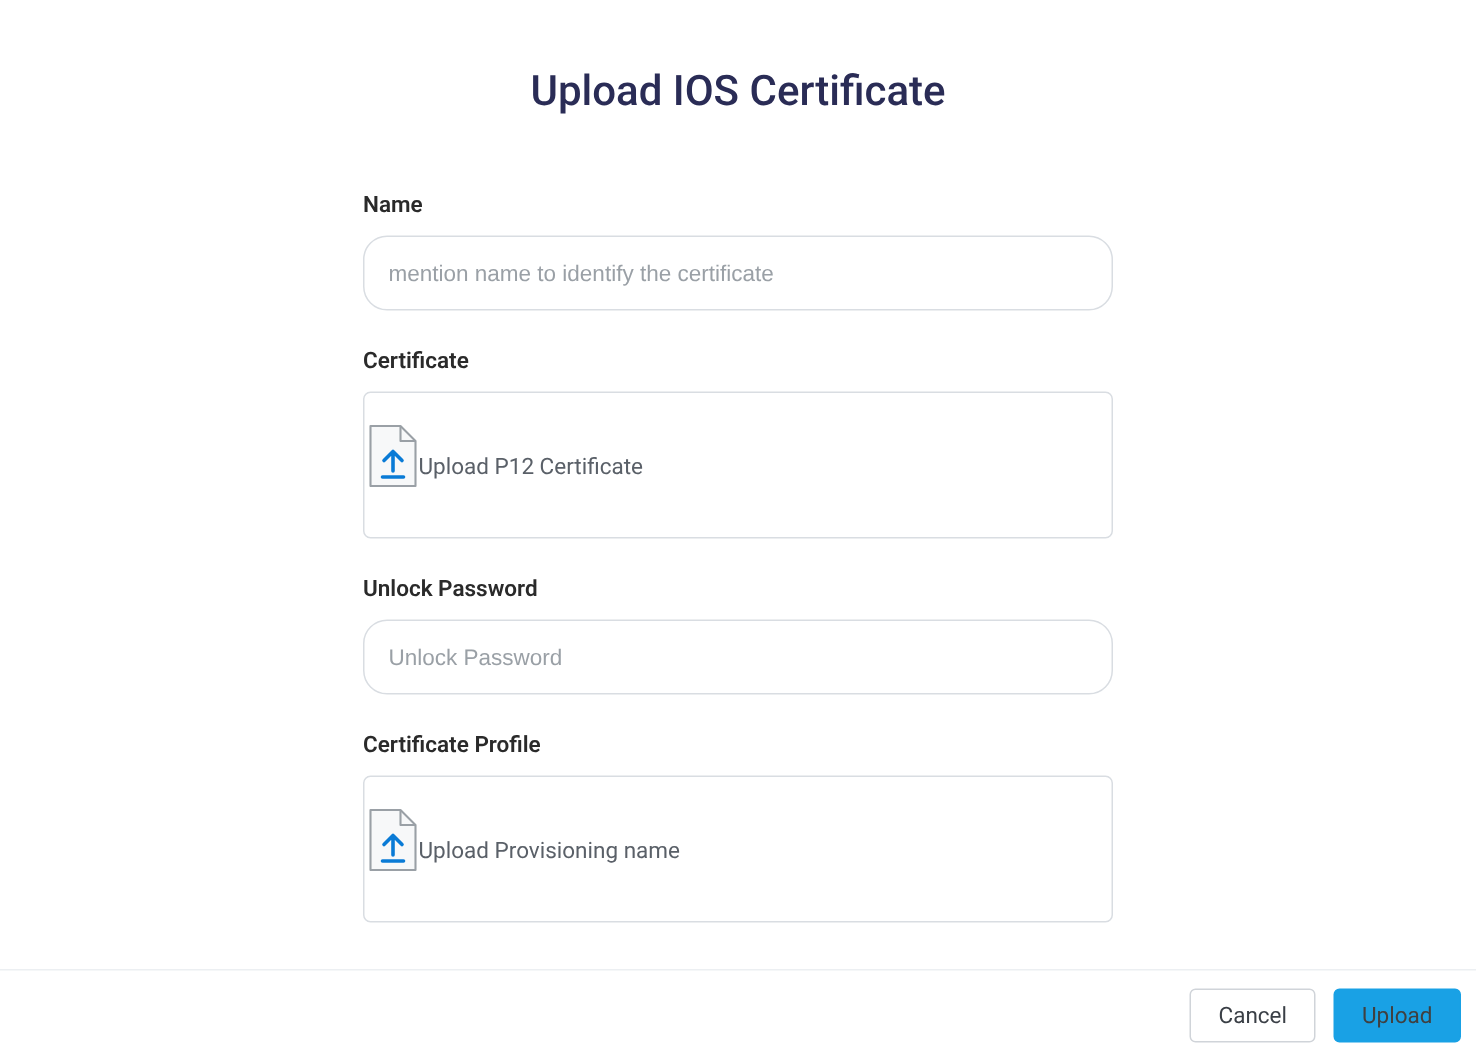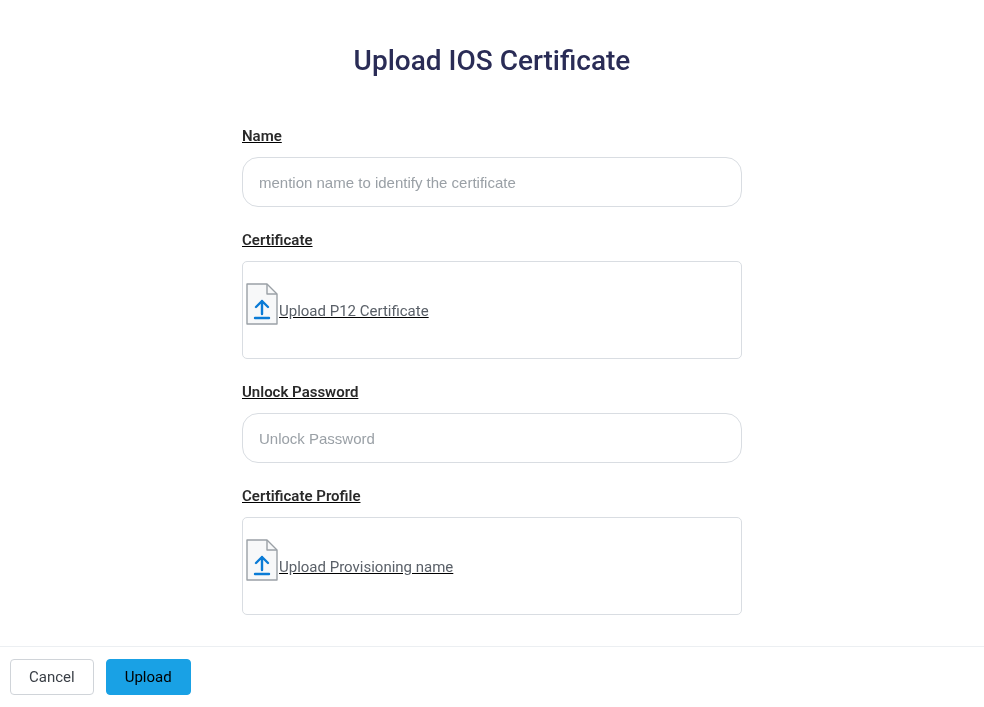--- a/index.html
+++ b/index.html
@@ -20,21 +20,20 @@
     .page-title {
       text-align: center;
       font-size: 28px;
       font-weight: 500;
       color: #2a2c56;
       margin-bottom: 50px;
     }
     .form-area {
       width: 500px;
       margin: 13px auto;
-      text-decoration: underline;
     }
     .field-group {
       margin-bottom: 24px;
     }
     .field-label {
       display: block;
       font-size: 15px;
       font-weight: 600;
       color: #2a2a2a;
       margin-bottom: 12px;
@@ -73,40 +72,40 @@
       font-weight: 400;
     }
     .footer-bar {
       position: absolute;
       bottom: 0;
       left: 0;
       right: 0;
       border-top: 1px solid #eceff2;
       padding: 12px 10px;
       display: flex;
-      justify-content: flex-start;
+      justify-content: flex-end;
       gap: 12px;
       background: #ffffff;
     }
     .btn {
       padding: 8px 18px;
       font-size: 15px;
       border-radius: 4px;
       cursor: pointer;
       outline: none;
       font-family: inherit;
     }
     .btn-cancel {
       background: #ffffff;
       color: #3a3f46;
       border: 1px solid #d0d4d9;
     }
     .btn-upload {
       background: #19a1e5;
-      color: #000000;
+      color: #404040;
       border: 1px solid #19a1e5;
     }
   </style>
 </head>
 <body>
 
 <div class="container">
   <h1 class="page-title">Upload IOS Certificate</h1>
 
   <div class="form-area">

